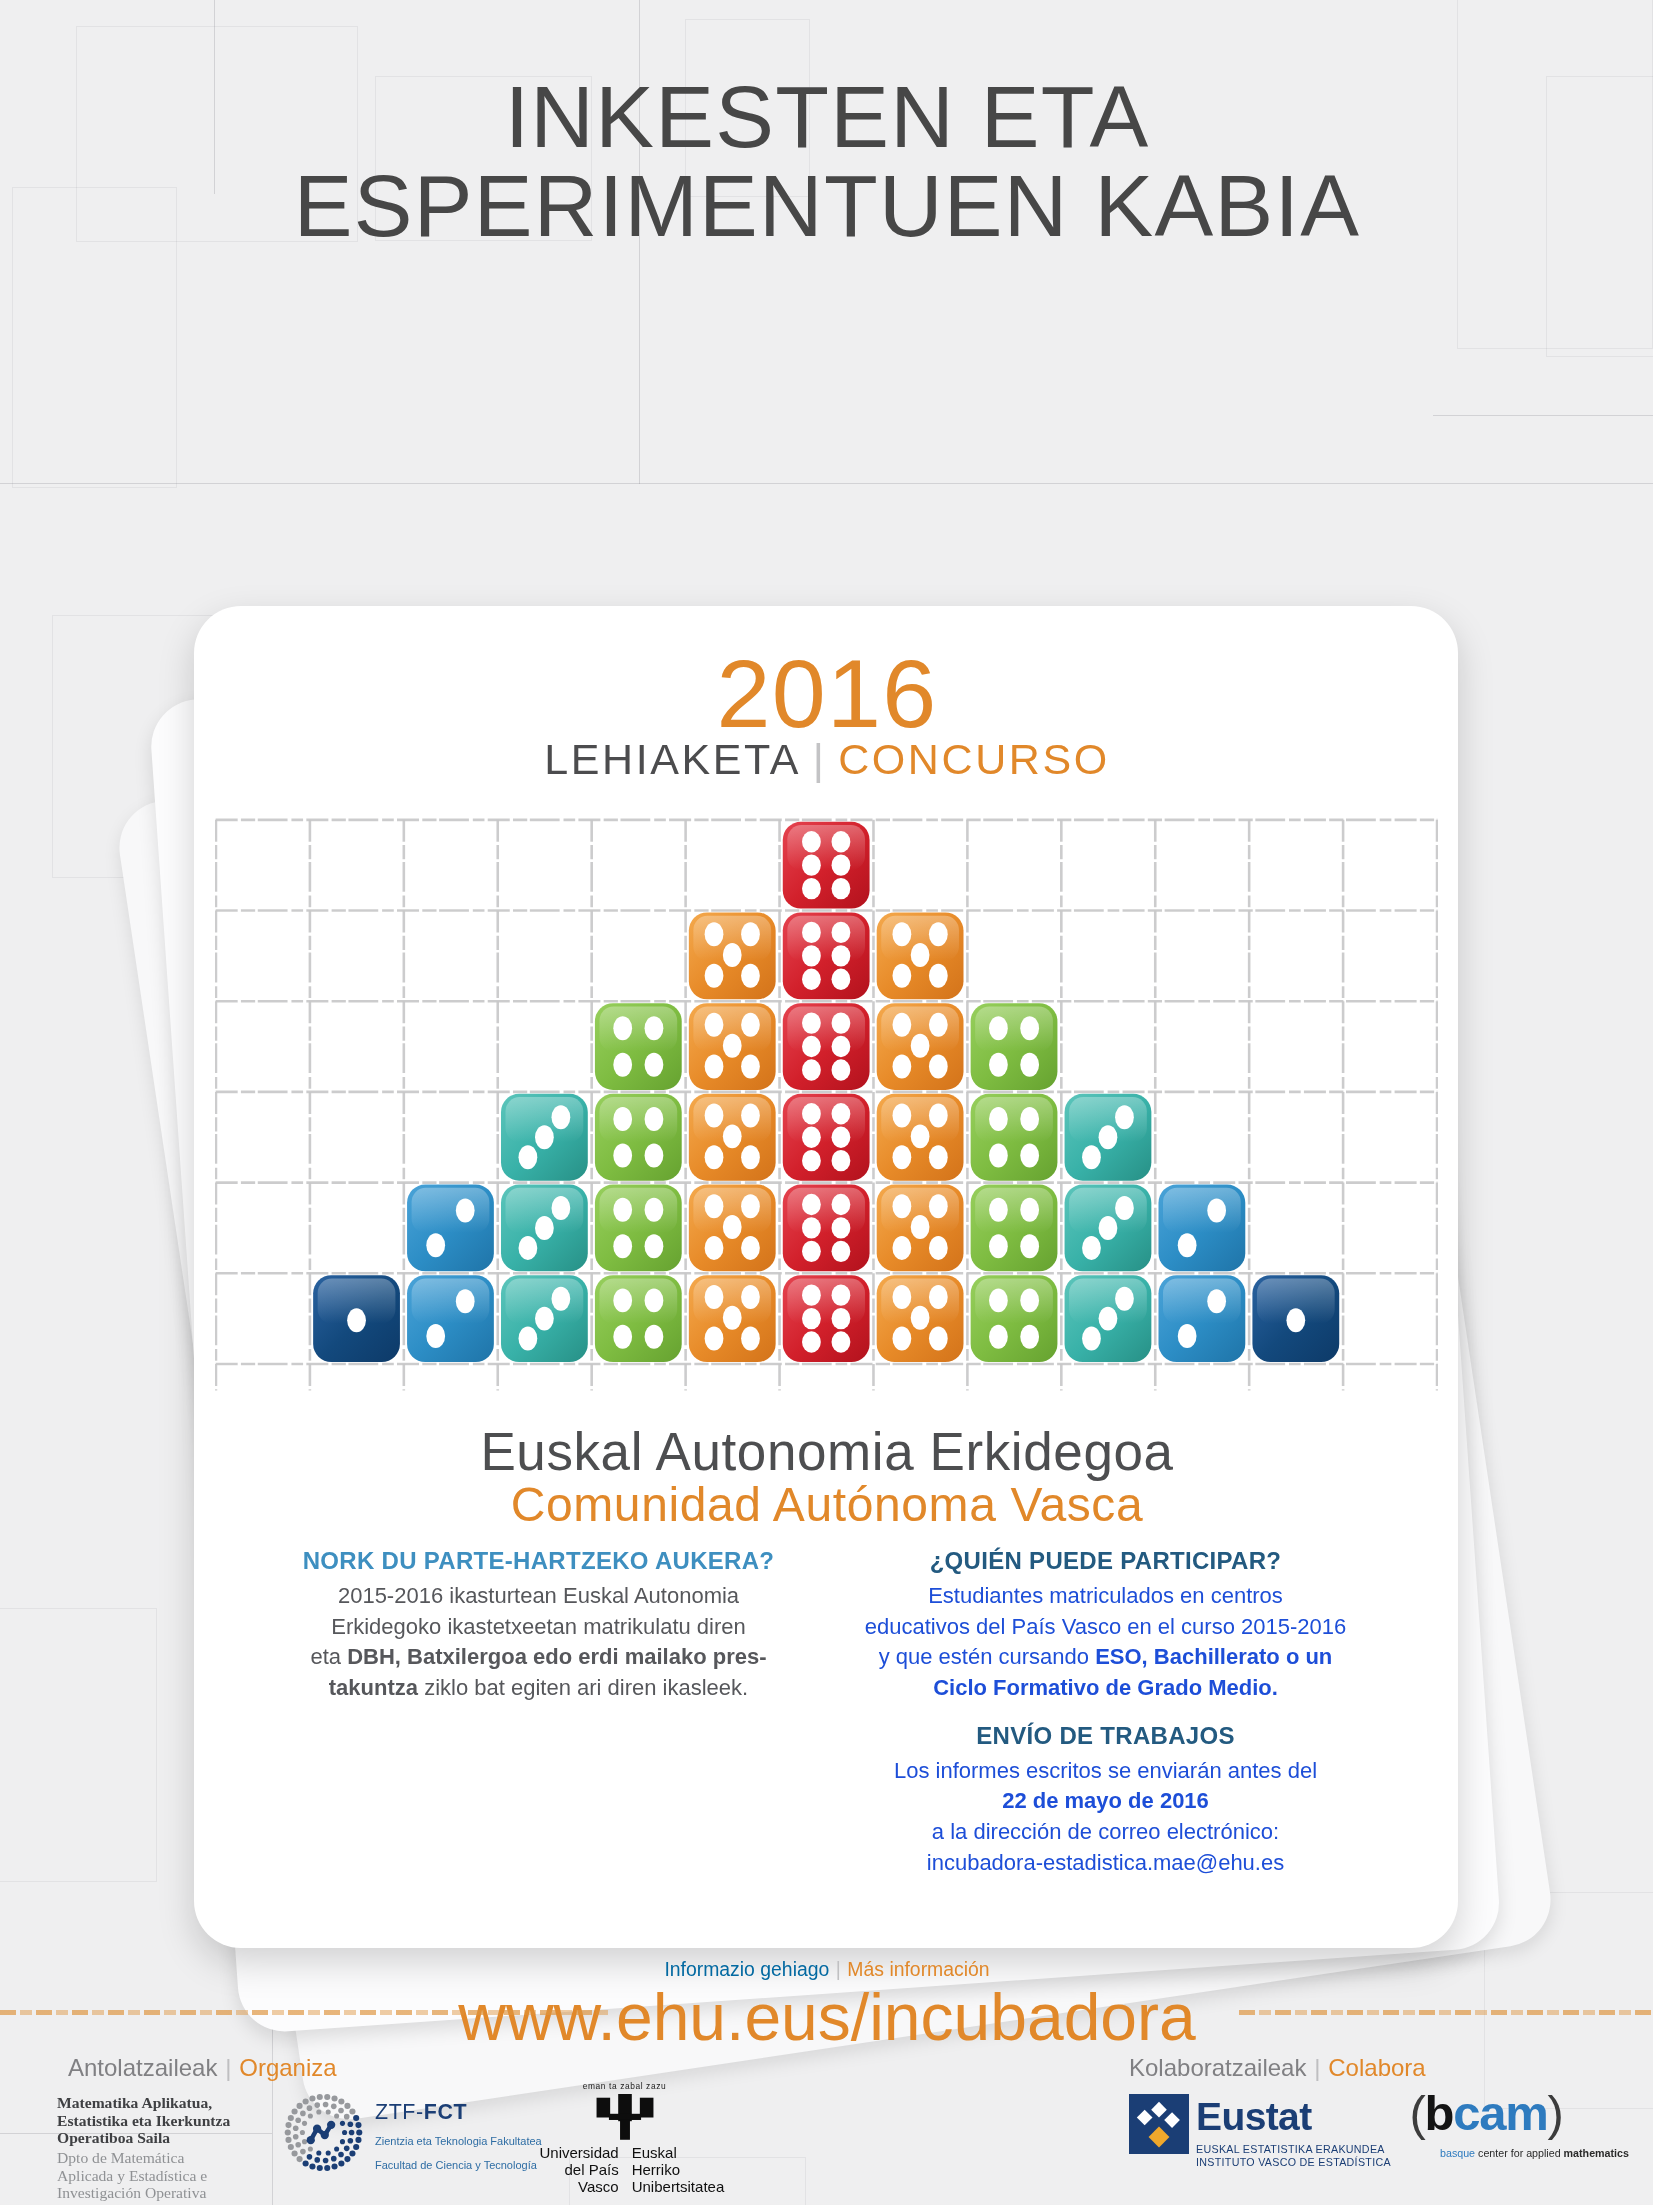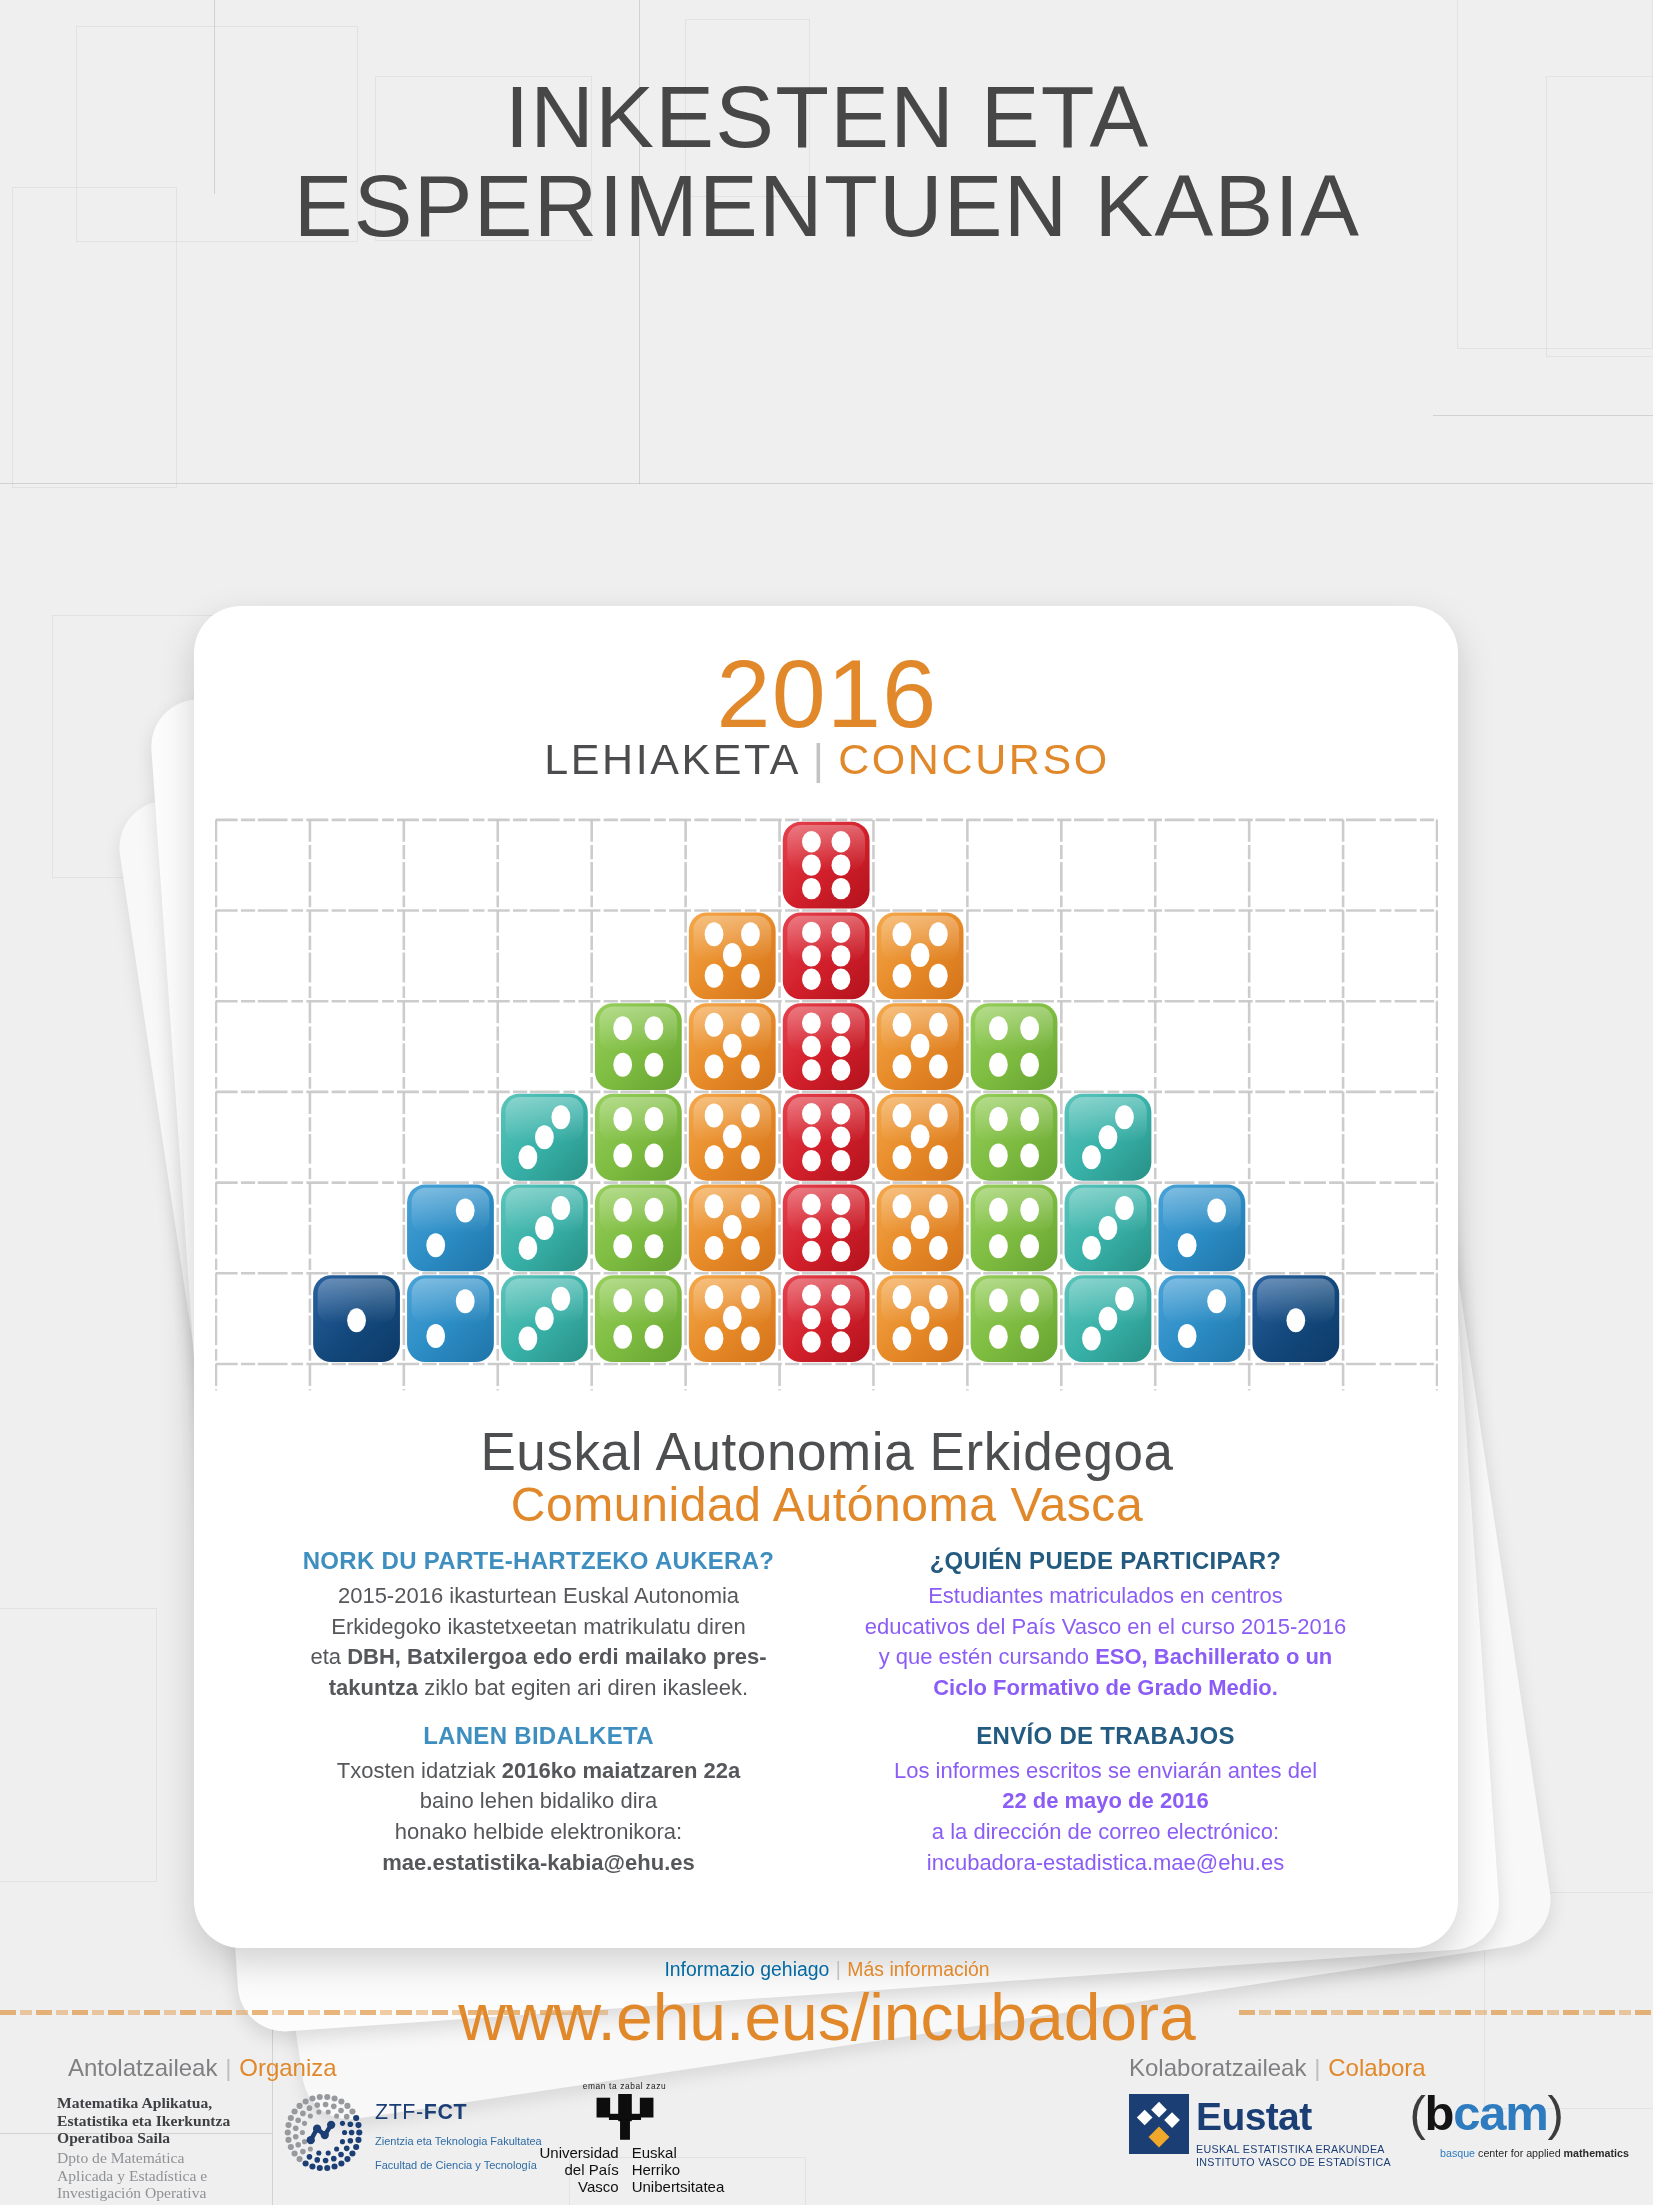--- a/index.html
+++ b/index.html
@@ -37,21 +37,21 @@
   .col{position:absolute;top:1546px;width:493px;text-align:center;}
   #col-left{left:292px;}
   #col-right{left:859px;}
   .col .sec{margin-bottom:19.4px;}
   .col h3{margin:0 0 6.5px 0;font-size:24px;line-height:30.5px;font-weight:700;letter-spacing:0.3px;}
   .col p{margin:4px;font-size:22px;line-height:26.6px;}
   .col .b{font-weight:700;}
   #col-left h3{color:#3e8fc0;}
   #col-left p{color:#56575b;}
   #col-right h3{color:#235a80;}
-  #col-right p{color:#8b5cf6;}
+  #col-right p{color:#1d4ed8;}
   
   .moreinfo{position:absolute;left:0;width:100%;top:1960px;text-align:center;font-size:19.4px;line-height:1;}
   .moreinfo .eu{color:#0369a1;}
   .moreinfo .sep{color:#c0c0c2;padding:0 6.5px;}
   .moreinfo .es{color:#e1882a;}
   .website{position:absolute;left:0;width:100%;top:1984px;text-align:center;font-size:66px;line-height:1;
            color:#e1882a;letter-spacing:0px;}
   .dash-rule{position:absolute;top:2010px;height:4.5px;opacity:.85;
      background:repeating-linear-gradient(90deg,rgba(222,148,62,.8) 0px,rgba(222,148,62,.8) 15.6px,
        rgba(222,148,62,0) 15.6px,rgba(222,148,62,0) 20px,rgba(222,148,62,.55) 20px,rgba(222,148,62,.55) 32px,
@@ -480,27 +480,20 @@
   <div class="region" id="region-eu">Euskal Autonomia Erkidegoa</div>
   <div class="region" id="region-es">Comunidad Autónoma Vasca</div>
 
   <div class="col" id="col-left">
       <div class="sec">
         <h3>NORK DU PARTE-HARTZEKO AUKERA?</h3>
         <p><span>2015-2016 ikasturtean Euskal Autonomia</span></p>
         <p><span>Erkidegoko ikastetxeetan matrikulatu diren</span></p>
         <p><span>eta </span><span class="b">DBH, Batxilergoa edo erdi mailako pres-</span></p>
         <p><span class="b">takuntza</span><span> ziklo bat egiten ari diren ikasleek.</span></p>
-      </div>
-      <div class="sec">
-        <h3>LANEN BIDALKETA</h3>
-        <p><span>Txosten idatziak </span><span class="b">2016ko maiatzaren 22a</span></p>
-        <p><span>baino lehen bidaliko dira</span></p>
-        <p><span>honako helbide elektronikora:</span></p>
-        <p><span class="b">mae.estatistika-kabia@ehu.es</span></p>
       </div>
     </div>
   <div class="col" id="col-right">
       <div class="sec">
         <h3>¿QUIÉN PUEDE PARTICIPAR?</h3>
         <p><span>Estudiantes matriculados en centros</span></p>
         <p><span>educativos del País Vasco en el curso 2015-2016</span></p>
         <p><span>y que estén cursando </span><span class="b">ESO, Bachillerato o un</span></p>
         <p><span class="b">Ciclo Formativo de Grado Medio.</span></p>
       </div>

